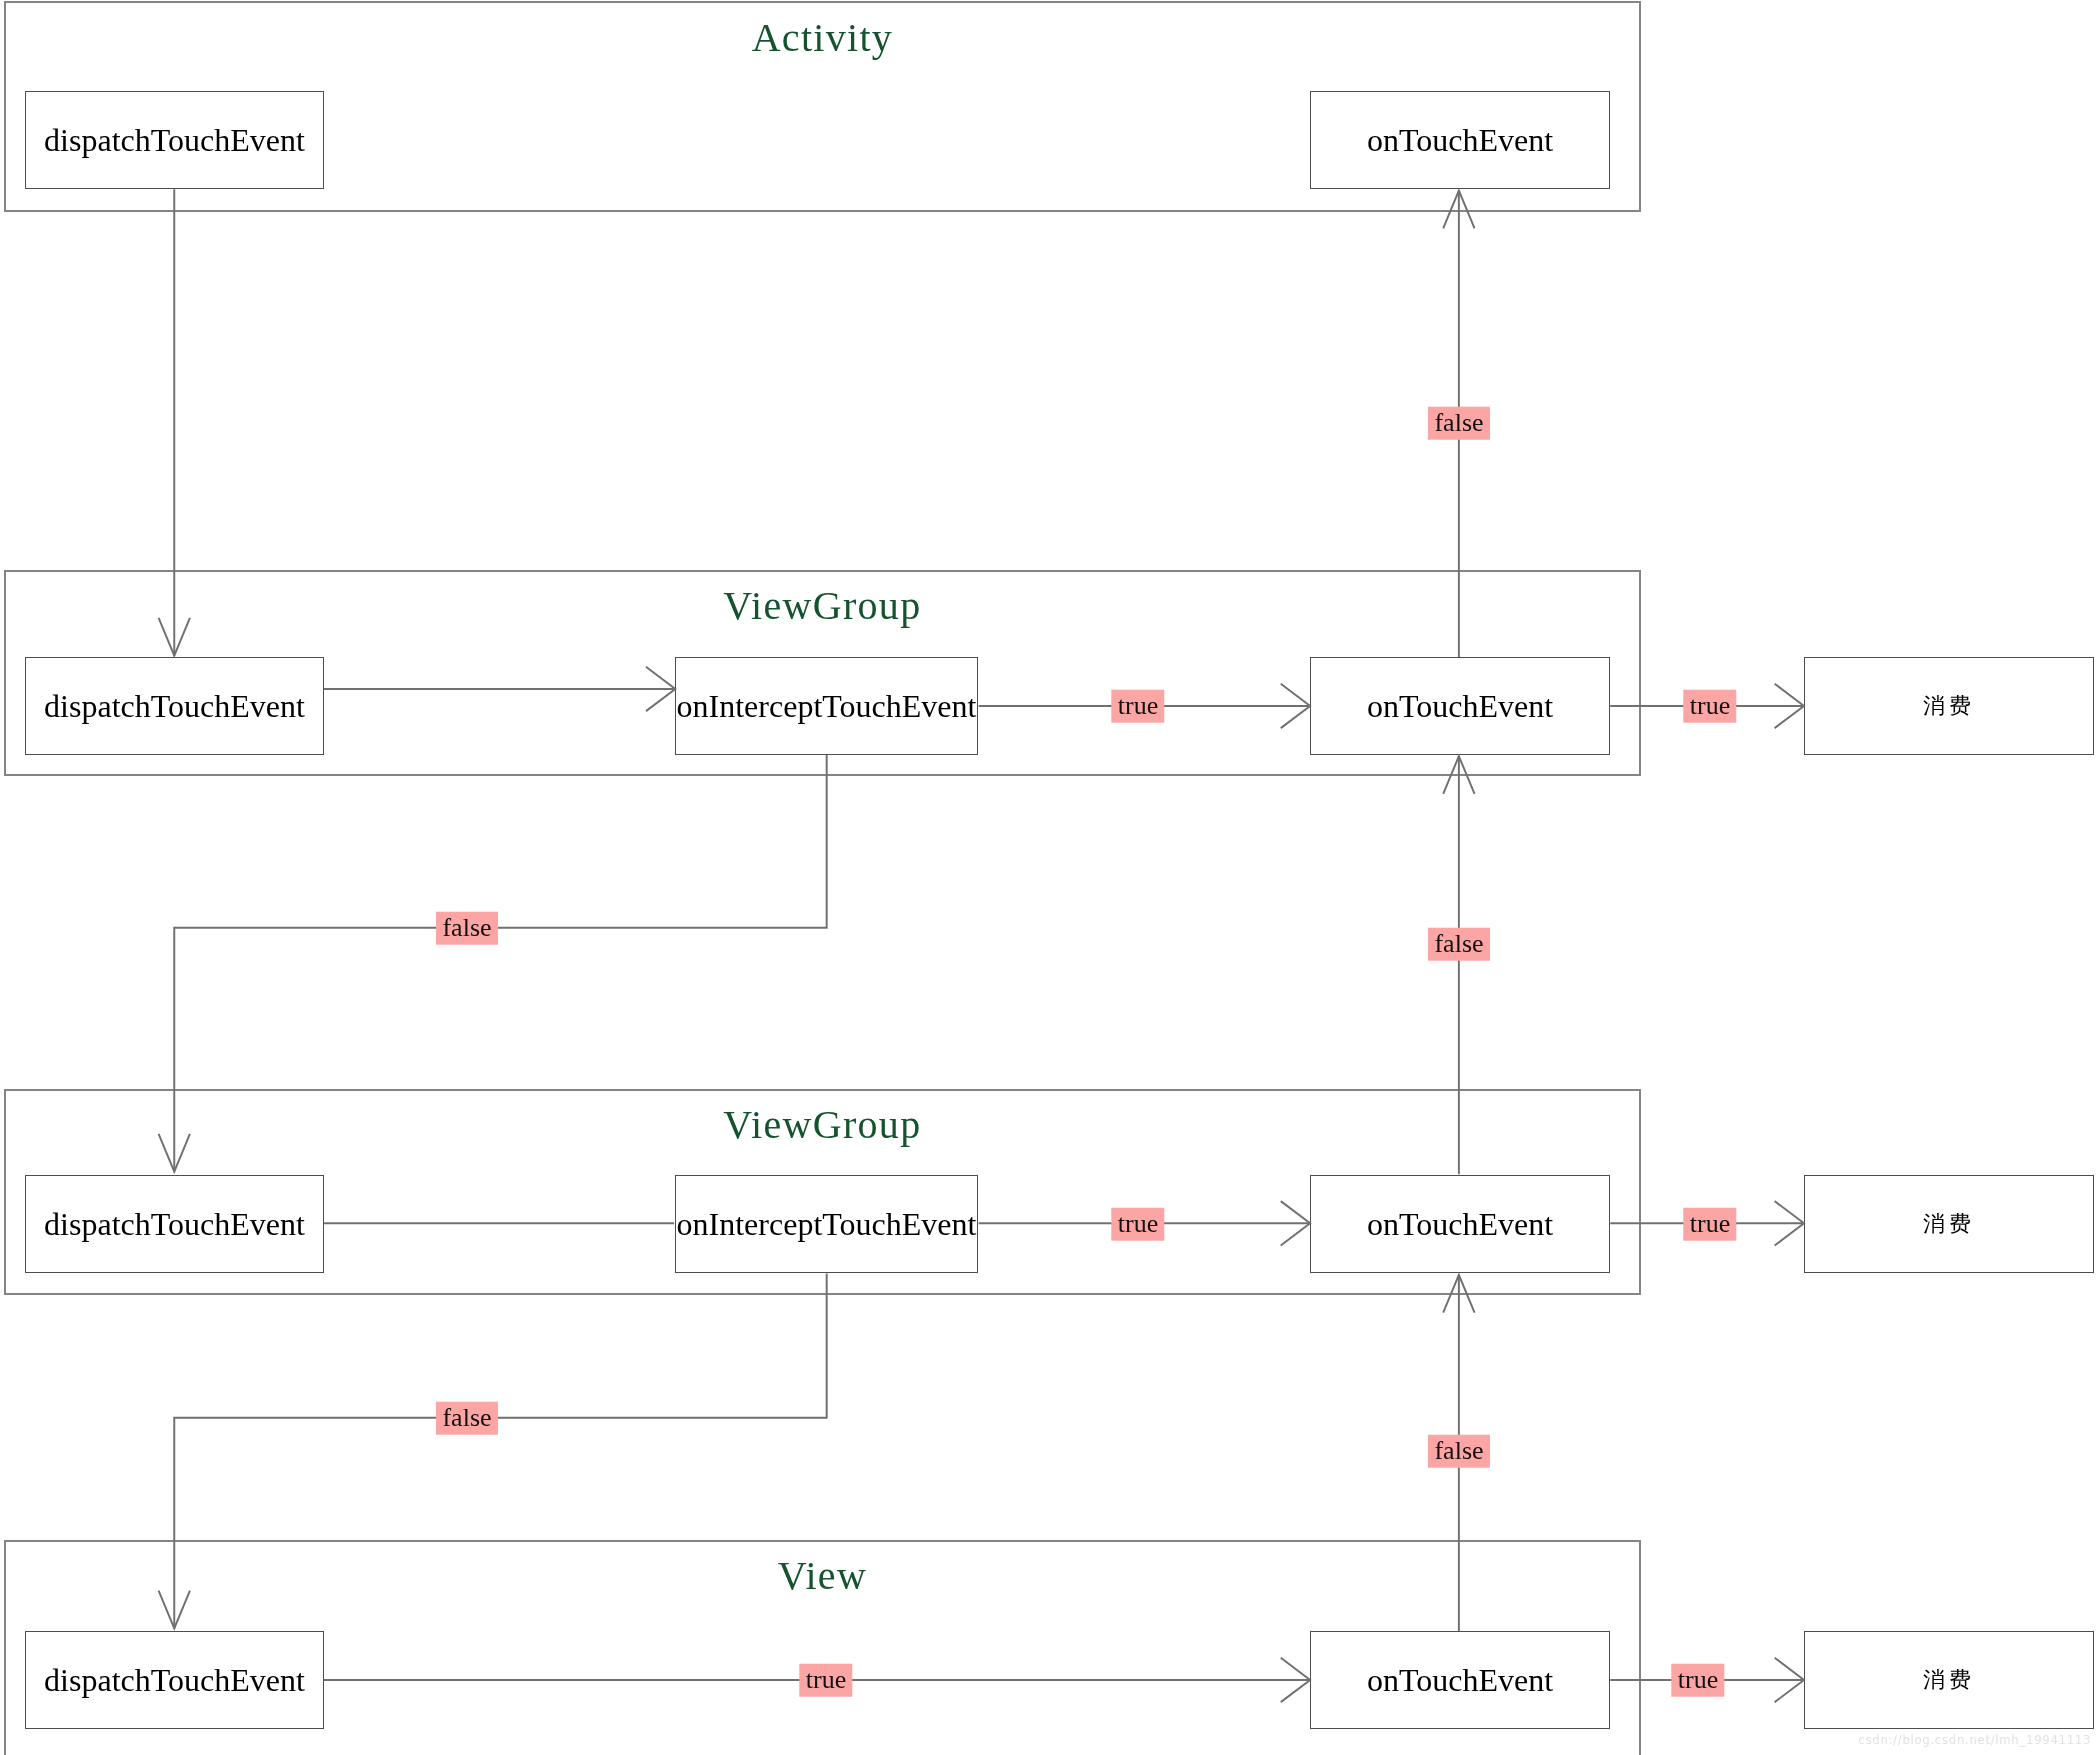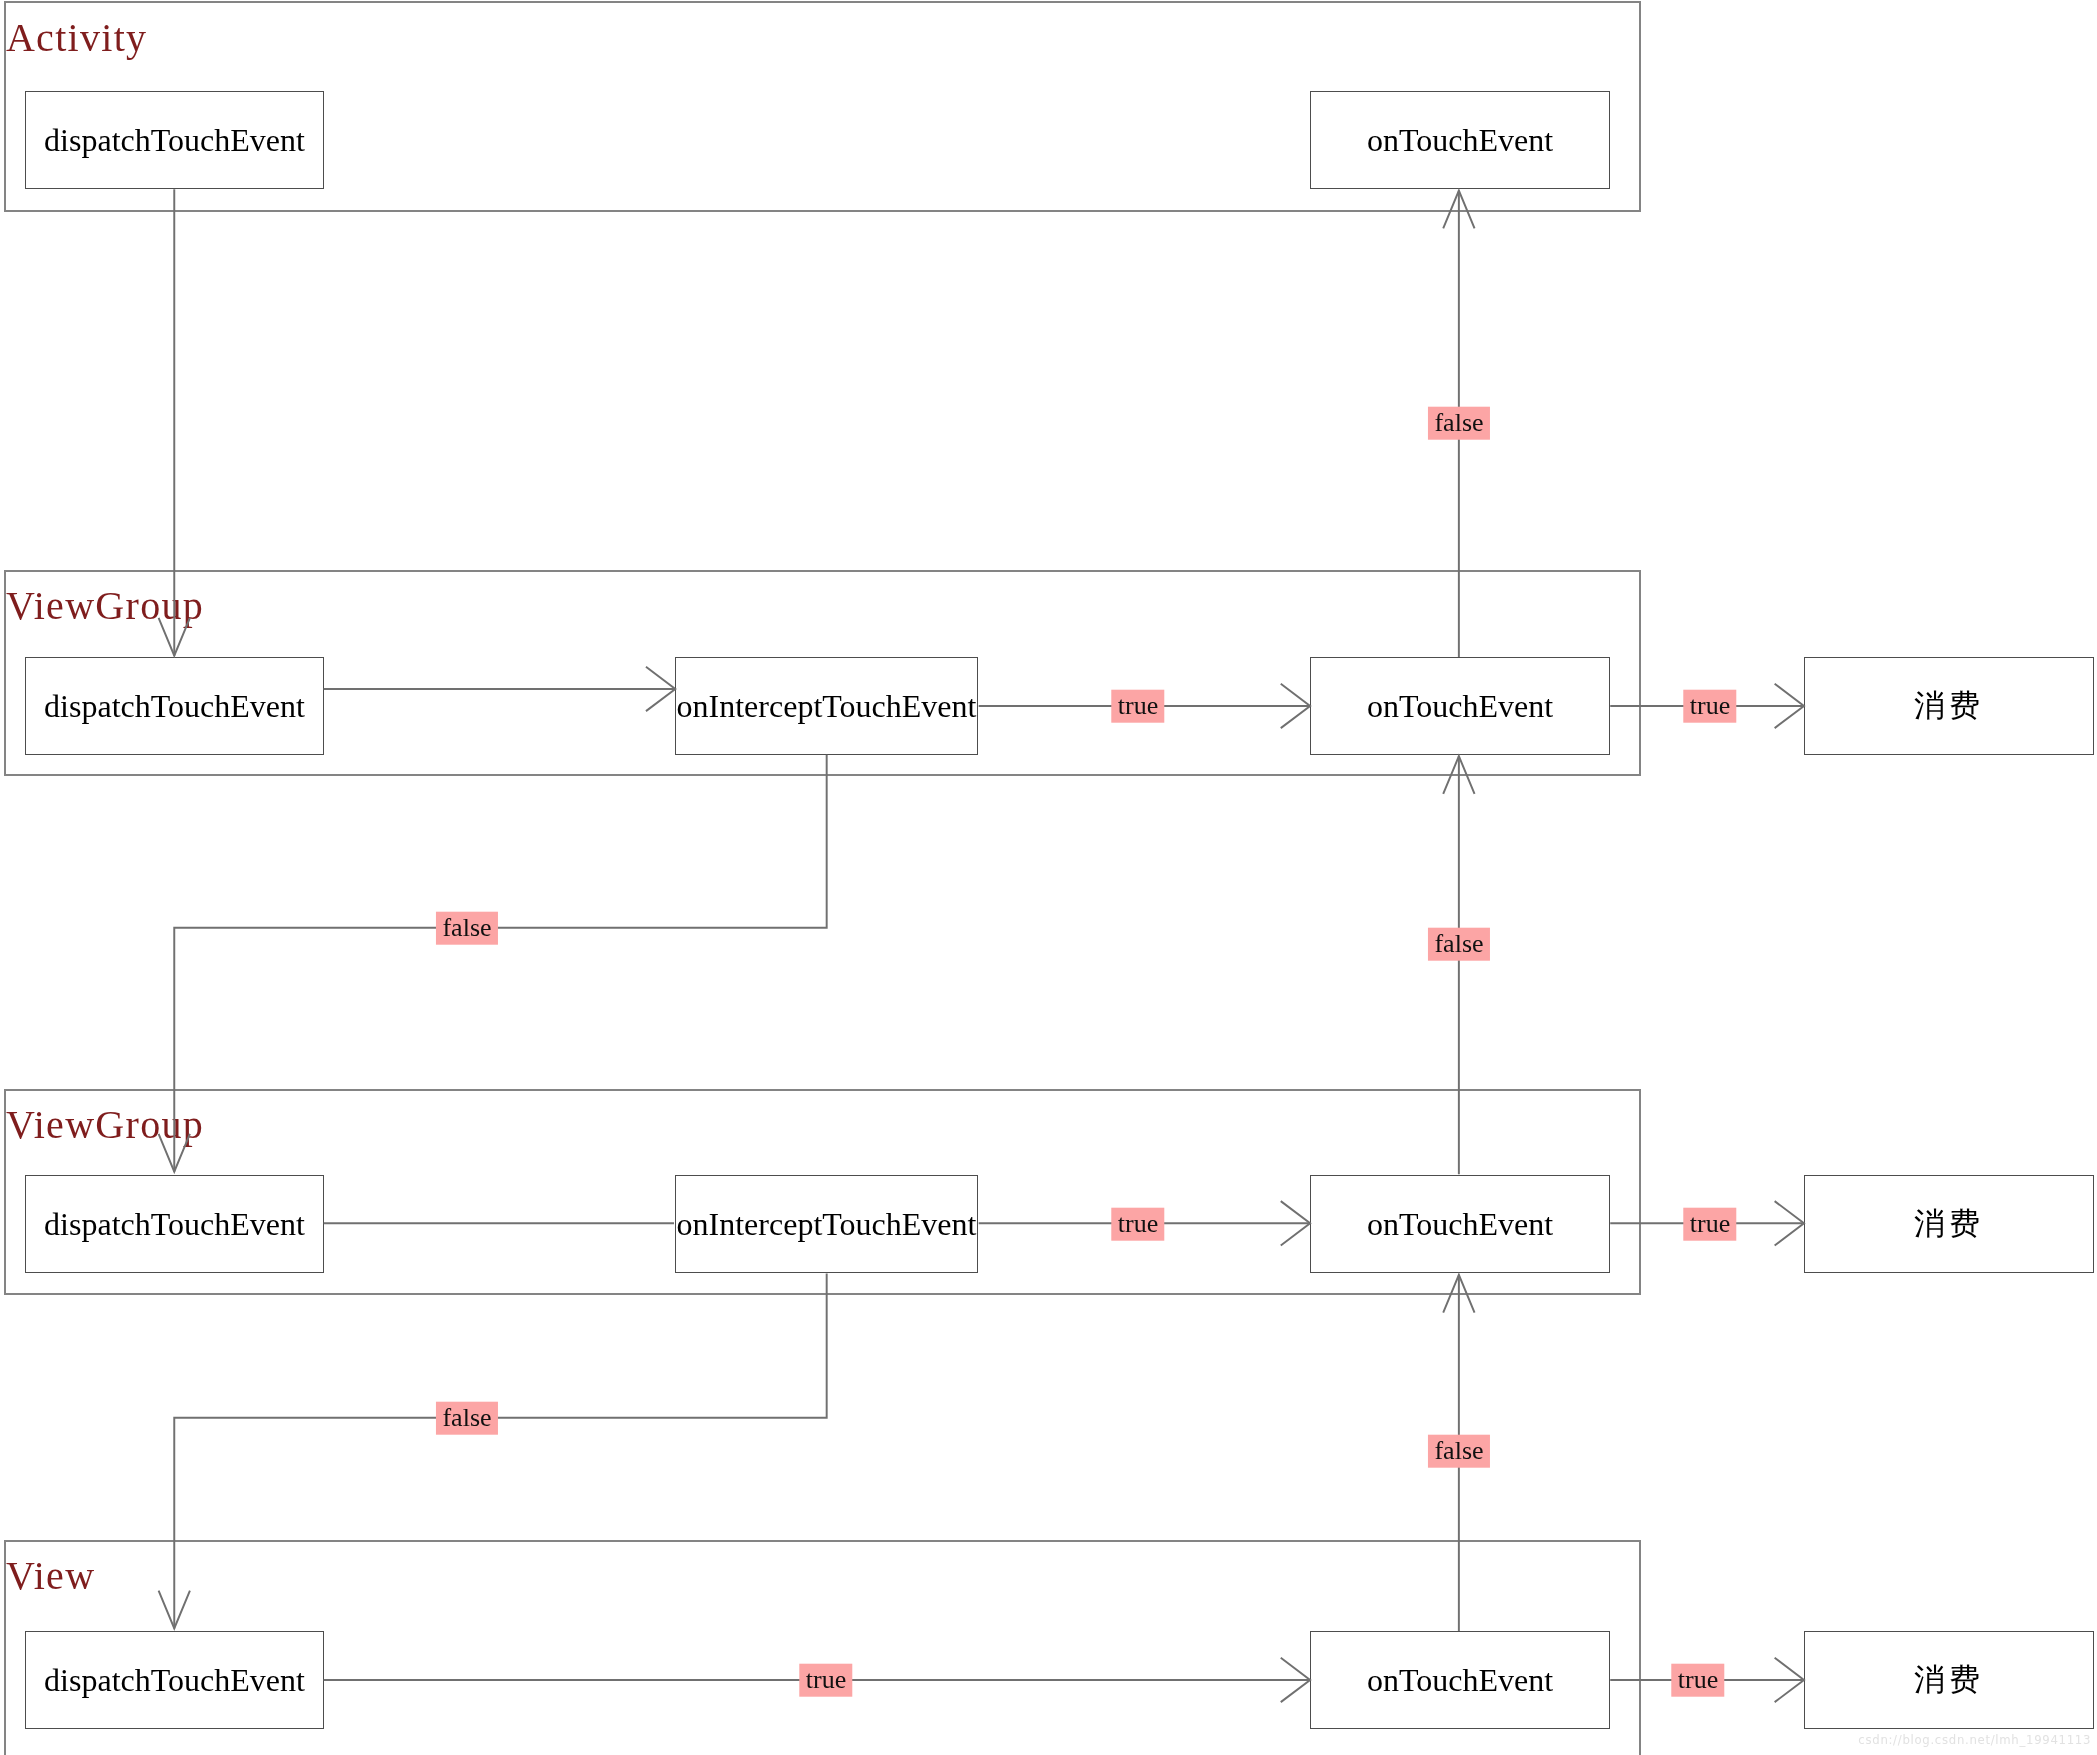--- a/index.html
+++ b/index.html
@@ -15,39 +15,40 @@
     position: absolute;
     border: 2px solid #848484;
     box-sizing: border-box;
     background: transparent;
   }
   .container-title {
     position: absolute;
     left: 0;
     top: 10.4px;
     width: 100%;
+    text-align: center;
     font-size: 40px;
     letter-spacing: 1.3px;
-    color: #7f1d1d;
+    color: #14532d;
     white-space: nowrap;
   }
   .node {
     position: absolute;
     border: 1.3px solid #4d4d4d;
     box-sizing: border-box;
     background: #ffffff;
     display: flex;
     align-items: center;
     justify-content: center;
     font-size: 32px;
     color: #000000;
     white-space: nowrap;
     z-index: 2;
   }
-  .node.consume { font-size: 31px; letter-spacing: 3.9px; }
+  .node.consume { font-size: 22px; letter-spacing: 3.9px; }
   .edges {
     position: absolute;
     left: 0; top: 0;
     width: 2097px;
     height: 1755px;
     z-index: 3;
     pointer-events: none;
   }
   .edge-label {
     position: absolute;

